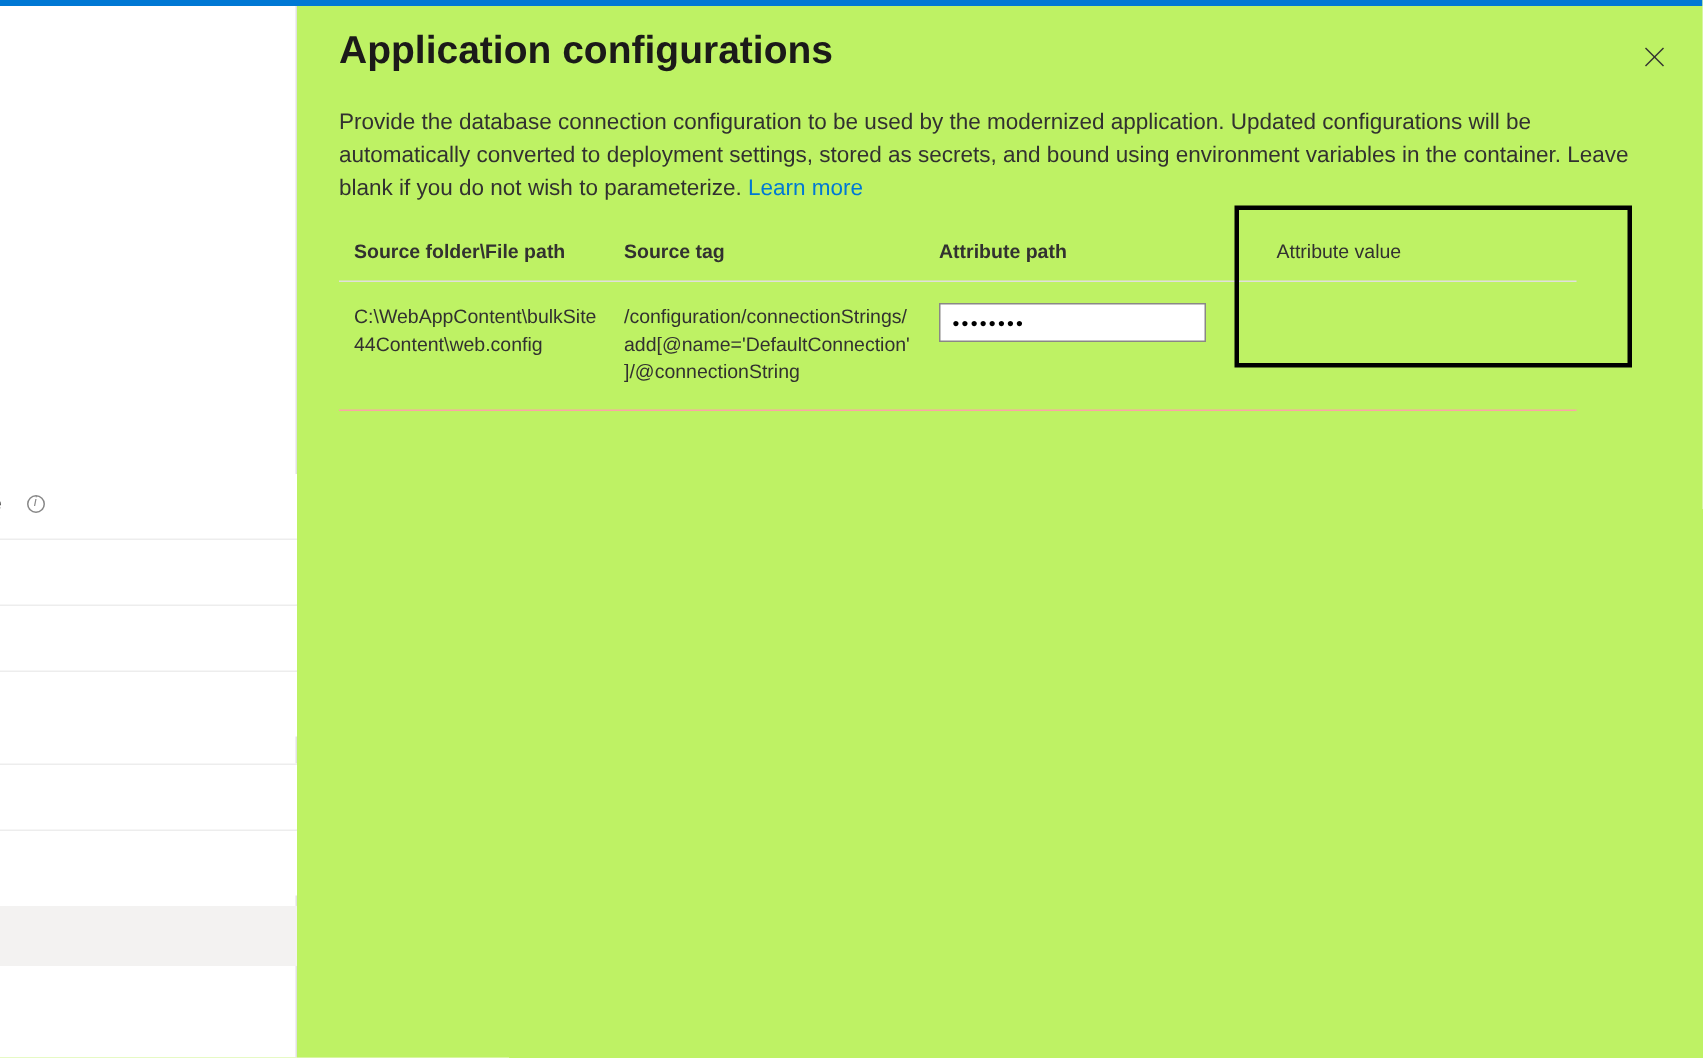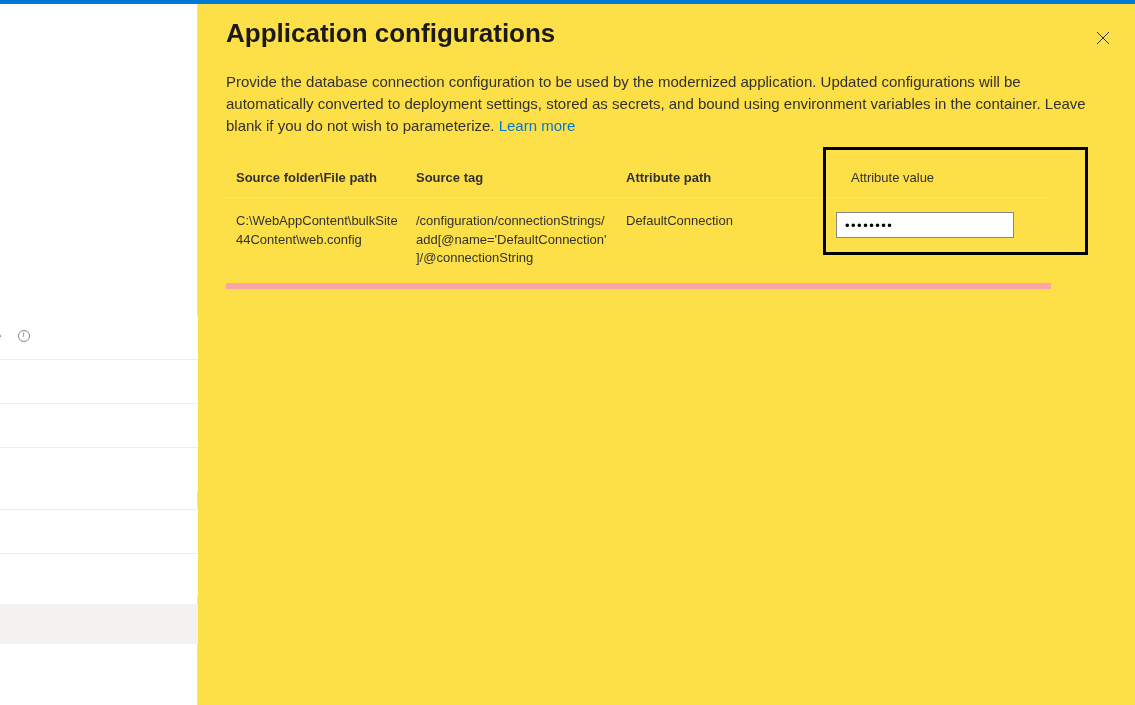--- a/index.html
+++ b/index.html
@@ -65,21 +65,21 @@
       position: absolute;
       left: 3.5px;
       top: -2px;
     }
     .panel {
       position: absolute;
       left: 198px;
       top: 4px;
       right: 0;
       bottom: 0;
-      background: #fde047;
+      background: #bef264;
       padding: 14px 28px 0 28px;
     }
     .close-btn {
       position: absolute;
       top: 20px;
       right: 18px;
       width: 28px;
       height: 28px;
       display: flex;
       align-items: center;
@@ -115,21 +115,21 @@
     .attr-input {
       width: 178px;
       height: 26px;
       border: 1px solid #8a8886;
       padding: 0 8px;
       font-size: 13px;
       font-family: inherit;
       letter-spacing: 1.5px;
       outline: none;
     }
-    .tbl-wrapper { position: relative; margin-top: 34px; }
+    .tbl-wrapper { position: relative; margin-top: 24px; }
     .tbl-header {
       display: flex;
       align-items: center;
       border-bottom: 1px solid #e1dfdd;
       padding: 0 0 12px 0;
       width: 825px;
     }
     .tbl-header .hcell {
       font-weight: 600;
       font-size: 13px;
@@ -143,21 +143,21 @@
       left: 597px;
       width: 265px;
       height: 108px;
       border: 3px solid #000;
       pointer-events: none;
     }
     .tbl-body-row {
       display: flex;
       align-items: flex-start;
       padding: 14px 0 16px 0;
-      border-bottom: 6px solid #fca5a5;
+      border-bottom: 1px solid #fca5a5;
       width: 825px;
     }
     .tbl-body-row .dcell {
       font-size: 13px;
       line-height: 1.4;
       padding-right: 16px;
       word-wrap: break-word;
     }
     .tbl-body-row .dcell.c1 { width: 190px; padding-left: 10px; }
     .tbl-body-row .dcell.c2 { width: 210px; }
@@ -209,19 +209,18 @@
     <div class="tbl-header">
       <div class="hcell c1">Source folder\File path</div>
       <div class="hcell c2">Source tag</div>
       <div class="hcell c3">Attribute path</div>
     </div>
     <div class="hcell c4-abs">Attribute value</div>
 
     <div class="tbl-body-row">
       <div class="dcell c1">C:\WebAppContent\bulkSite44Content\web.config</div>
       <div class="dcell c2">/configuration/connectionStrings/add[@name='DefaultConnection']/@connectionString</div>
-      <div class="dcell c3">DefaultConnection</div>
       <div class="dcell c4">
         <input type="password" class="attr-input" value="••••••••" style="">
       </div>
     </div>
   </div>
 </div>
 
 </body></html>

